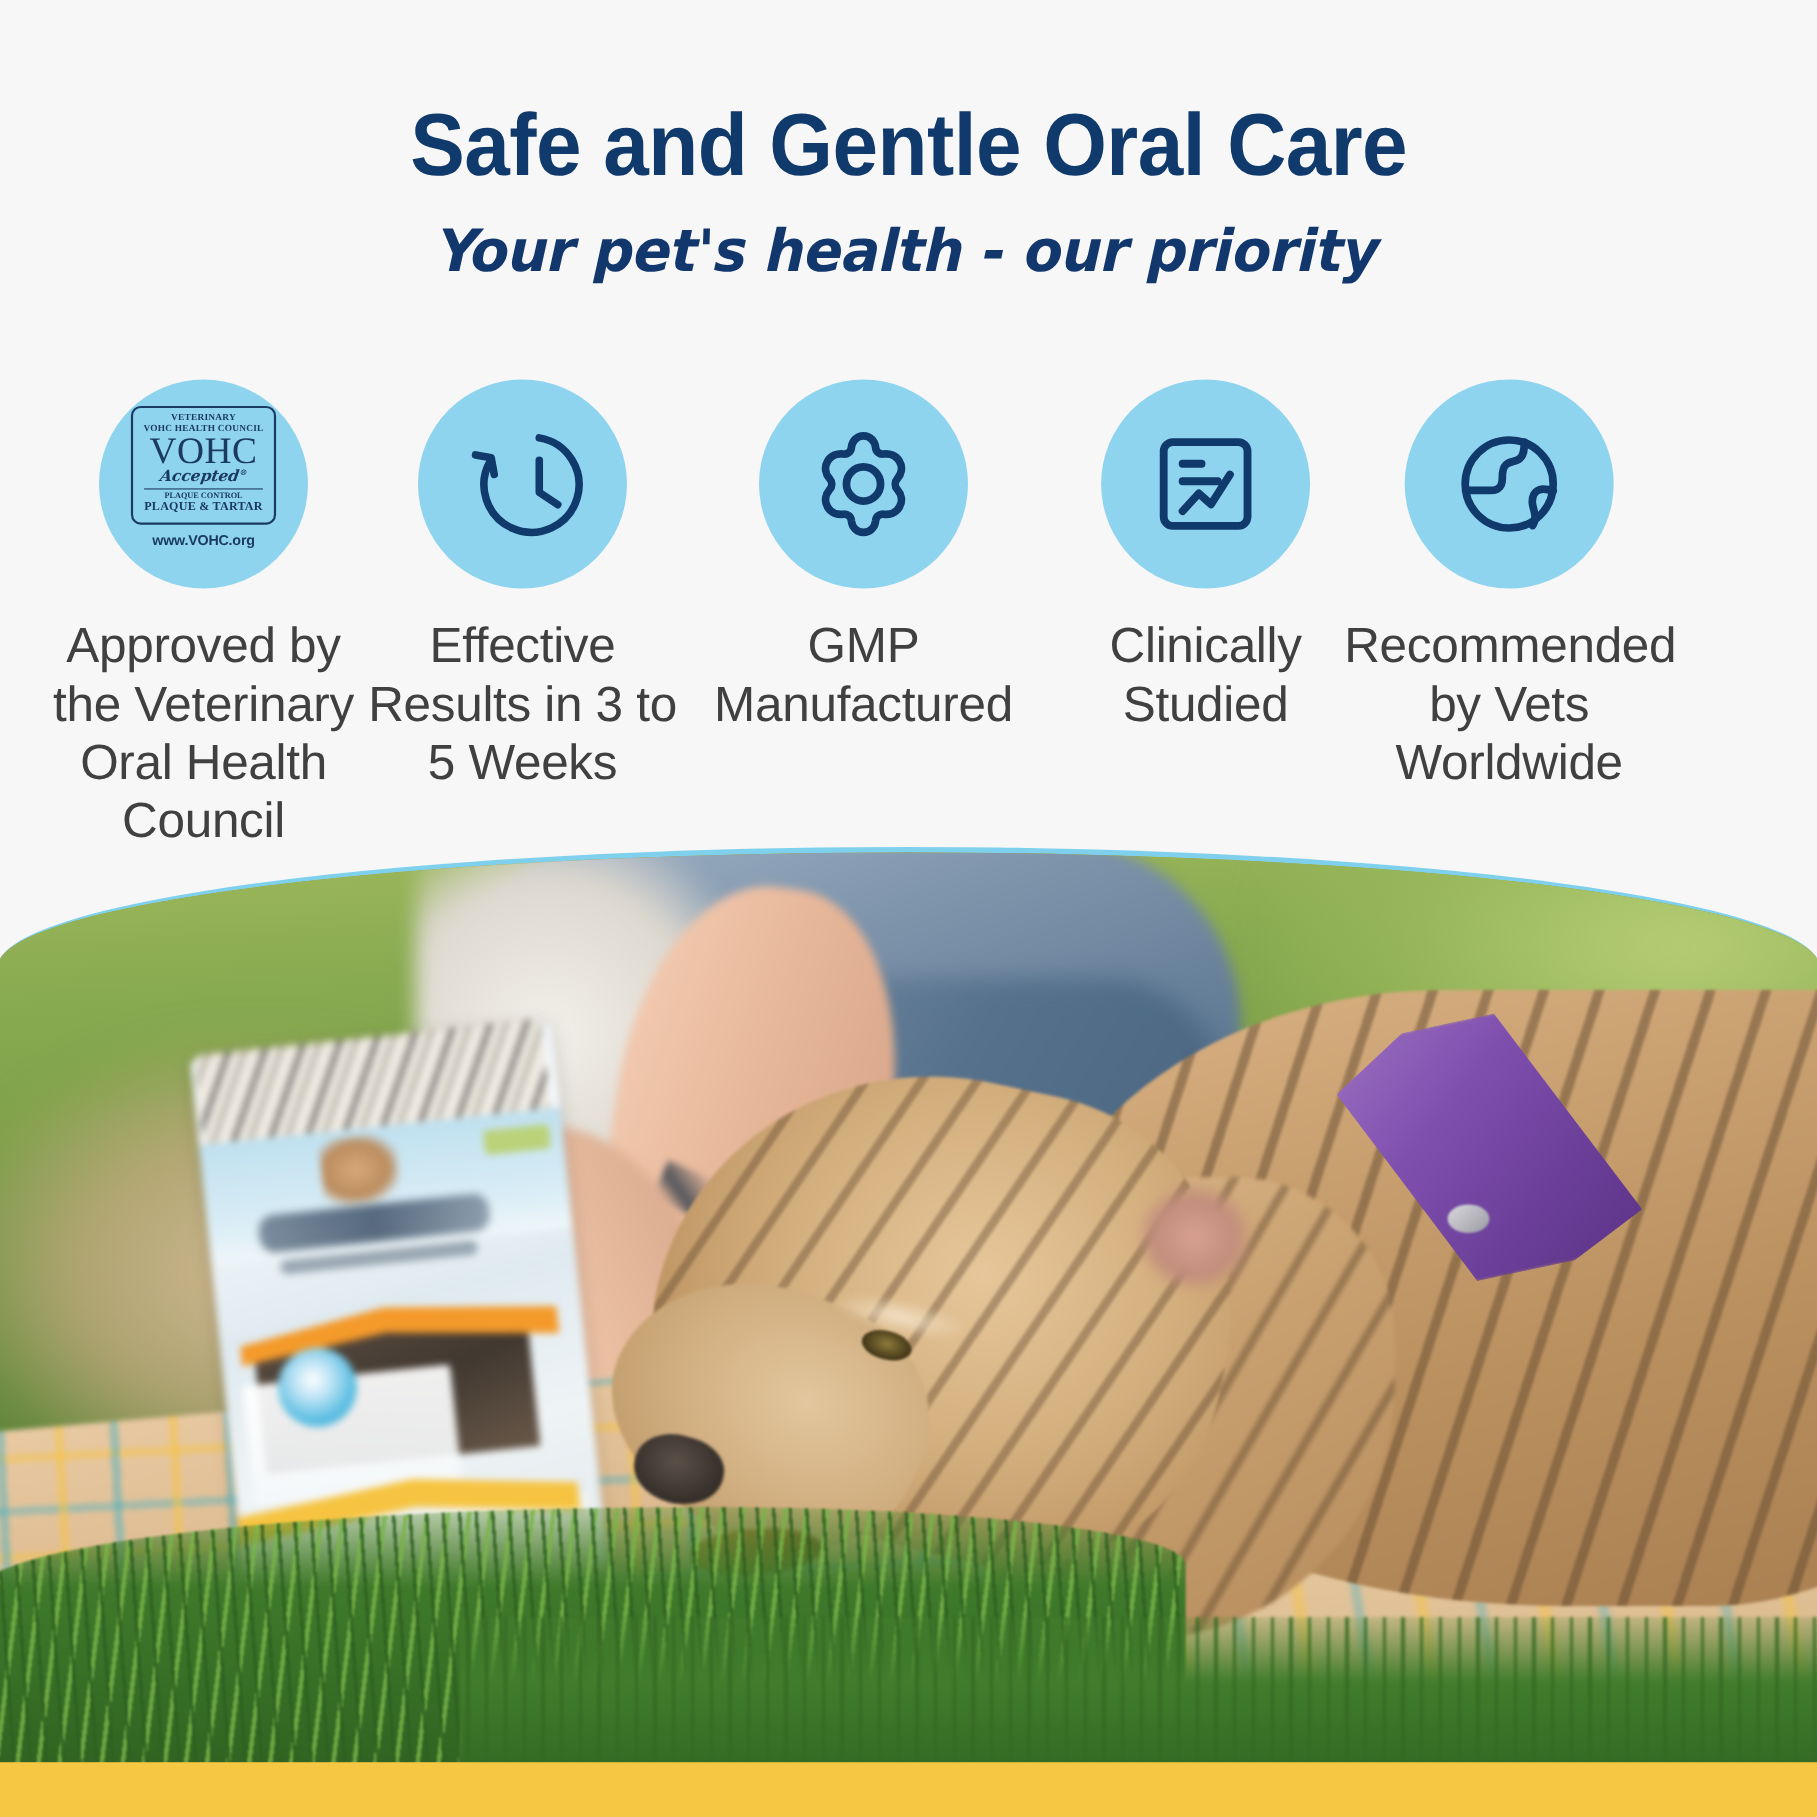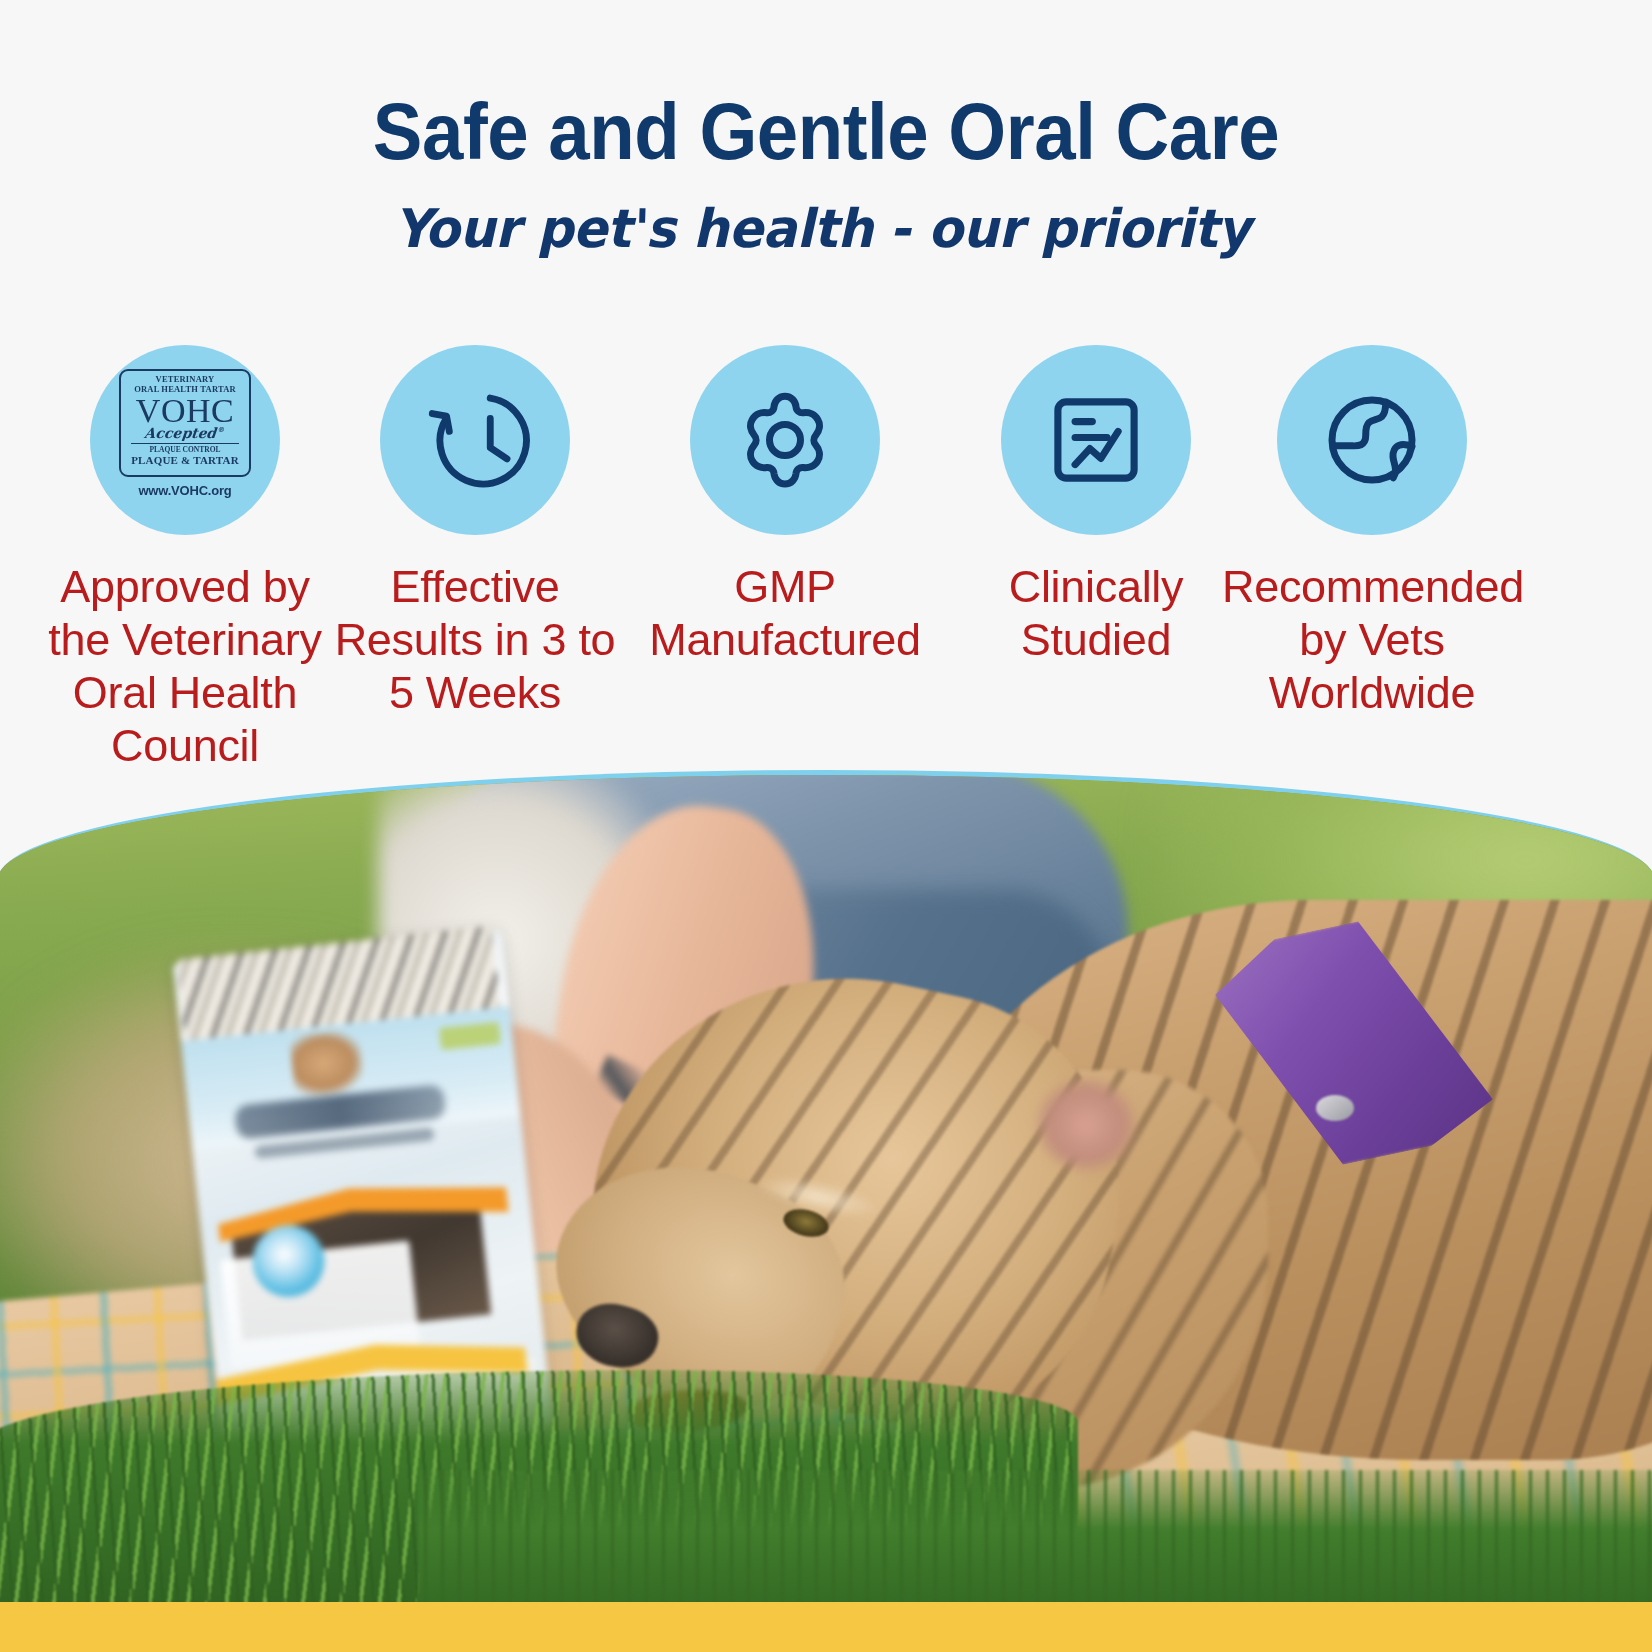--- a/index.html
+++ b/index.html
@@ -64,21 +64,21 @@
     margin: 0 auto;
     position: relative;
     display: flex;
     align-items: center;
     justify-content: center;
   }
   .fcaption {
     margin-top: 25px;
     font-size: 45px;
     line-height: 1.18;
-    color: #b91c1c;
+    color: #404040;
     font-family: "Liberation Sans", sans-serif;
     letter-spacing: -0.3px;
   }
 
   
   .vohc {
     width: 132px; height: 142px;
     position: relative;
     color: #1b3a63;
     text-align: center;
@@ -471,21 +471,21 @@
   <div id="title">Safe and Gentle Oral Care</div>
   <div id="subtitle">Your pet's health - our priority</div>
 
   <div id="features">
 
     <div class="feature" style="left:35px; width:300px;">
       <div class="fcircle">
         <div class="vohc">
           <div class="vohc-box">
             <div class="vohc-l1">VETERINARY</div>
-            <div class="vohc-l1">ORAL HEALTH TARTAR</div>
+            <div class="vohc-l1">VOHC HEALTH COUNCIL</div>
             <div class="vohc-main">VOHC</div>
             <div class="vohc-acc"><span>Accepted</span><sup>®</sup></div>
             <div class="vohc-rule"></div>
             <div class="vohc-l3">PLAQUE CONTROL</div>
             <div class="vohc-l4">PLAQUE &amp; TARTAR</div>
           </div>
           <div class="vohc-url">www.VOHC.org</div>
         </div>
       </div>
       <div class="fcaption">Approved by the Veterinary Oral Health Council</div>

